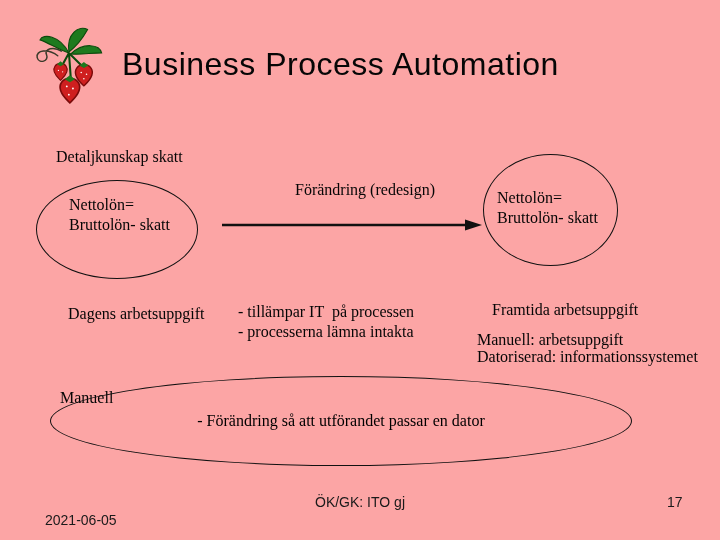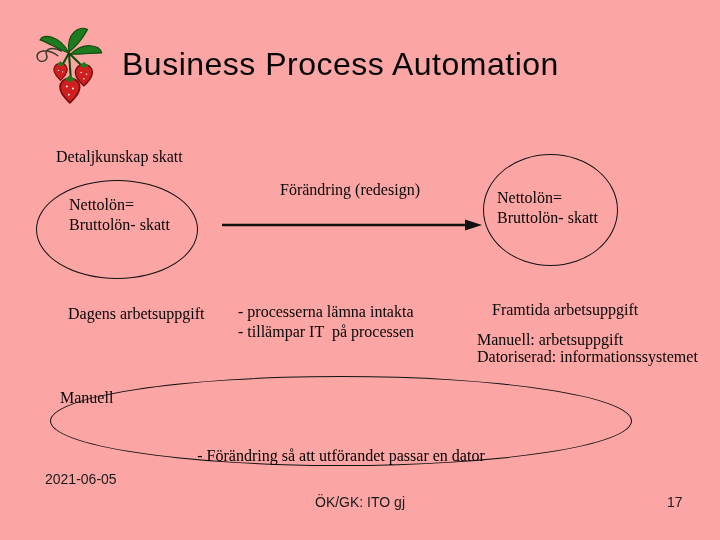--- a/index.html
+++ b/index.html
@@ -37,45 +37,45 @@
 
   .ellipse {
     border: 1px solid #111111;
     border-radius: 50%;
     background: transparent;
   }
   .ellipse-left  { left: 36px;  top: 180px; width: 160px; height: 97px; }
   .ellipse-right { left: 483px; top: 154px; width: 133px; height: 110px; }
   .ellipse-bottom{
     left: 50px; top: 376px; width: 580px; height: 88px;
-    display: flex; align-items: flex-end; justify-content: center;
+    display: flex; align-items: center; justify-content: center;
   }
 
   .ellipse-left-text  { left: 69px;  top: 195px; line-height: 20px; }
   .ellipse-right-text { left: 497px; top: 188px; line-height: 20px; }
 
-  .arrow-label { left: 280px; top: 181px; width: 170px; text-align: left; }
+  .arrow-label { left: 280px; top: 181px; width: 170px; text-align: center; }
   .arrow-svg   { left: 222px; top: 217px; }
 
   .dagens-label   { left: 68px;  top: 305px; }
   .process-list   { left: 238px; top: 302px; line-height: 20px; }
   .process-list div { white-space: pre-wrap; }
   .framtida-label { left: 492px; top: 301px; }
   .systems-list   { left: 477px; top: 331px; line-height: 17px; }
   .manuell-label  { left: 60px;  top: 358px; margin-top: 31px; }
 
   .bottom-text { font-family: "Liberation Serif", serif; font-size: 16px; white-space: nowrap; }
 
   .footer {
     font-family: "Liberation Sans", sans-serif;
     font-size: 14px;
     color: #1a1a1a;
     white-space: nowrap;
   }
-  .footer-date { left: 45px; top: 471px; }
+  .footer-date { left: 45px; top: 512px; }
   .footer-center { left: 0; top: 494px; width: 720px; text-align: center; }
   .footer-page { left: 667px; top: 494px; }
 
   .strawberry { left: 26px; top: 24px; }
 </style>
 </head>
 <body>
 
 <div class="slide">
 
@@ -132,22 +132,22 @@
 
   <div class="abs ellipse ellipse-right"></div>
   <div class="abs serif ellipse-right-text">
     <div>Nettolön=</div>
     <div>Bruttolön- skatt</div>
   </div>
 
   <div class="abs serif dagens-label">Dagens arbetsuppgift</div>
 
   <div class="abs serif process-list">
+    <div>- tillämpar IT  på processen</div>
     <div>- processerna lämna intakta</div>
-    <div>- tillämpar IT  på processen</div>
   </div>
 
   <div class="abs serif framtida-label">Framtida arbetsuppgift</div>
 
   <div class="abs serif systems-list">
     <div>Manuell: arbetsuppgift</div>
     <div>Datoriserad: informationssystemet</div>
   </div>
 
   <div class="abs serif manuell-label">Manuell</div>

